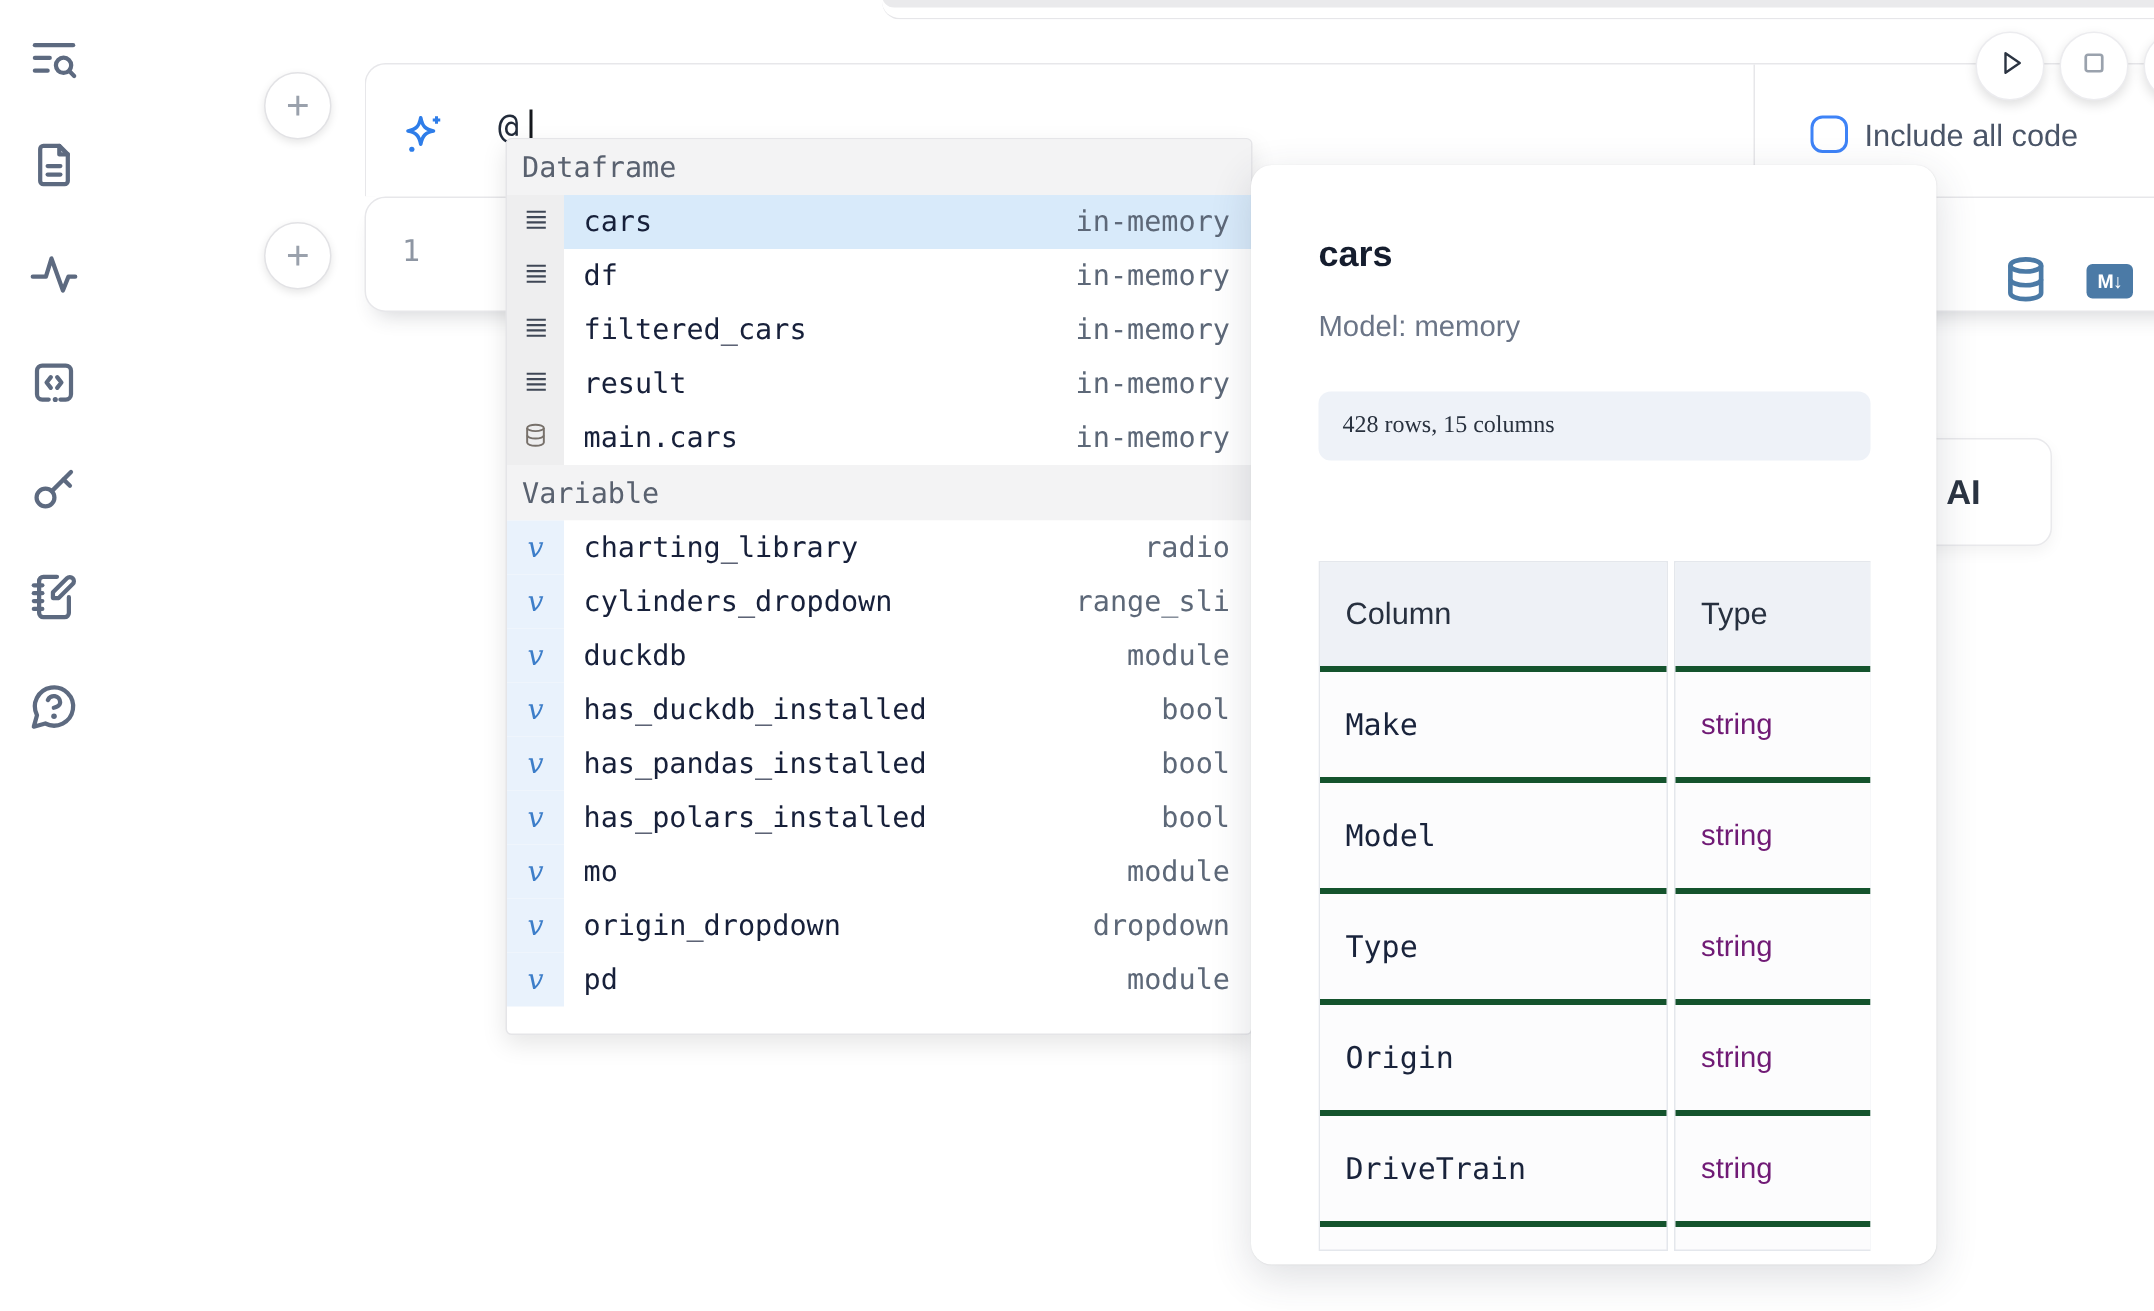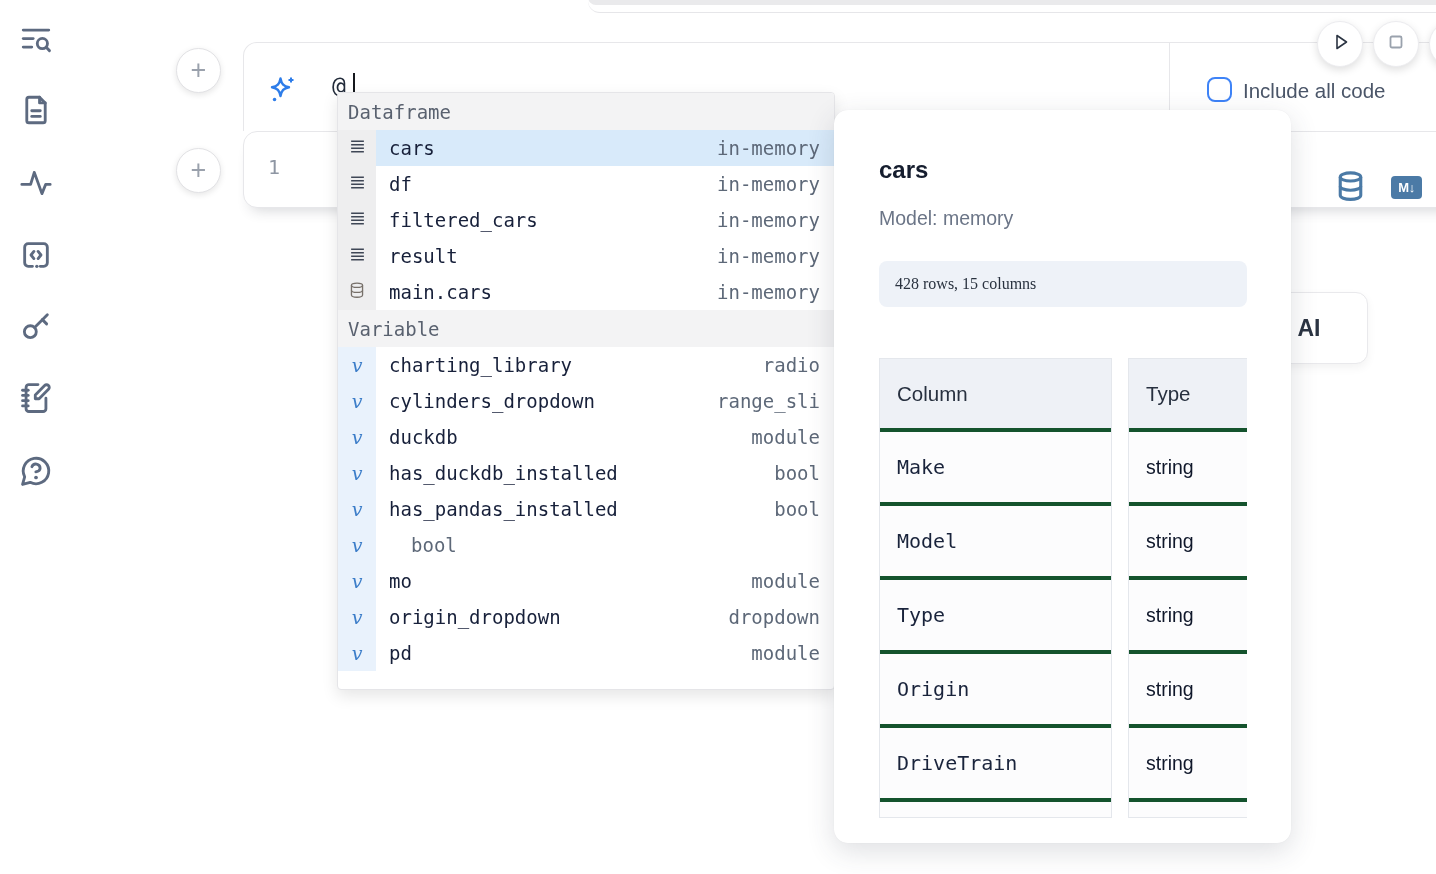--- a/index.html
+++ b/index.html
@@ -80,30 +80,30 @@
 
   
   #panel { left:834px; top:110px; width:457px; height:733px; background:#fff;
     border-radius:14px; z-index:20; overflow:hidden;
     box-shadow:0 8px 28px rgba(50,55,75,.16), 0 0 1px rgba(0,0,0,.08); }
   #panel-inner { padding:46px 44px 0 45px; }
   #panel-title { font-size:24px; font-weight:bold; color:#151d2e; }
   #panel-source { margin-top:23px; font-size:19.5px; color:#6b7587; }
   #panel-badge { margin-top:31px; height:46px; background:#eef2f8; border-radius:8px;
     display:flex; align-items:center; padding-left:16px; font-size:16px; color:#29323f;font-family:Liberation Serif, serif; }
-  #panel-table { margin-top:51px; height:460px; overflow:hidden; display:flex; gap:16px; }
+  #panel-table { margin-top:67px; height:460px; overflow:hidden; display:flex; gap:4px; }
   .pcol { border:1px solid #e4e7ec; background:#fcfcfd; display:flex;
     flex-direction:column; flex:none; }
   .pcol-name { width:233px; }  .pcol-type { width:132px; }
   .pcell { flex:none; height:74px; display:flex; align-items:center; padding-left:17px;
     border-top:4px solid #14532d; }
   .pcell.head { height:69px; background:#eef1f6; border-top:none;
     font-size:20.5px; color:#27303f; }
   .pcell.name { font:20px "DejaVu Sans Mono", monospace; color:#19233b; }
-  .pcell.type { font-size:19.5px; color:#0f172a; }
+  .pcell.type { font-size:19.5px; color:#701a75; }
 </style>
 </head>
 <body>
 
 <div id="canvas">
 
   <div class="abs" id="prev-strip-a"></div>
   <div class="abs" id="prev-strip-b"></div>
 
   <div class="rail-btn" style="top:24px">
@@ -312,20 +312,21 @@
         <div class="ac-main">
           <span class="ac-name">has_pandas_installed</span>
           <span class="ac-type">bool</span>
         </div>
       </div>
       <div class="ac-row kind-variable">
         <div class="ac-gutter">
           <span class="var-glyph">v</span>
         </div>
         <div class="ac-main">
+          <span class="ac-name">has_polars_installed</span>
           <span class="ac-type">bool</span>
         </div>
       </div>
       <div class="ac-row kind-variable">
         <div class="ac-gutter">
           <span class="var-glyph">v</span>
         </div>
         <div class="ac-main">
           <span class="ac-name">mo</span>
           <span class="ac-type">module</span>

